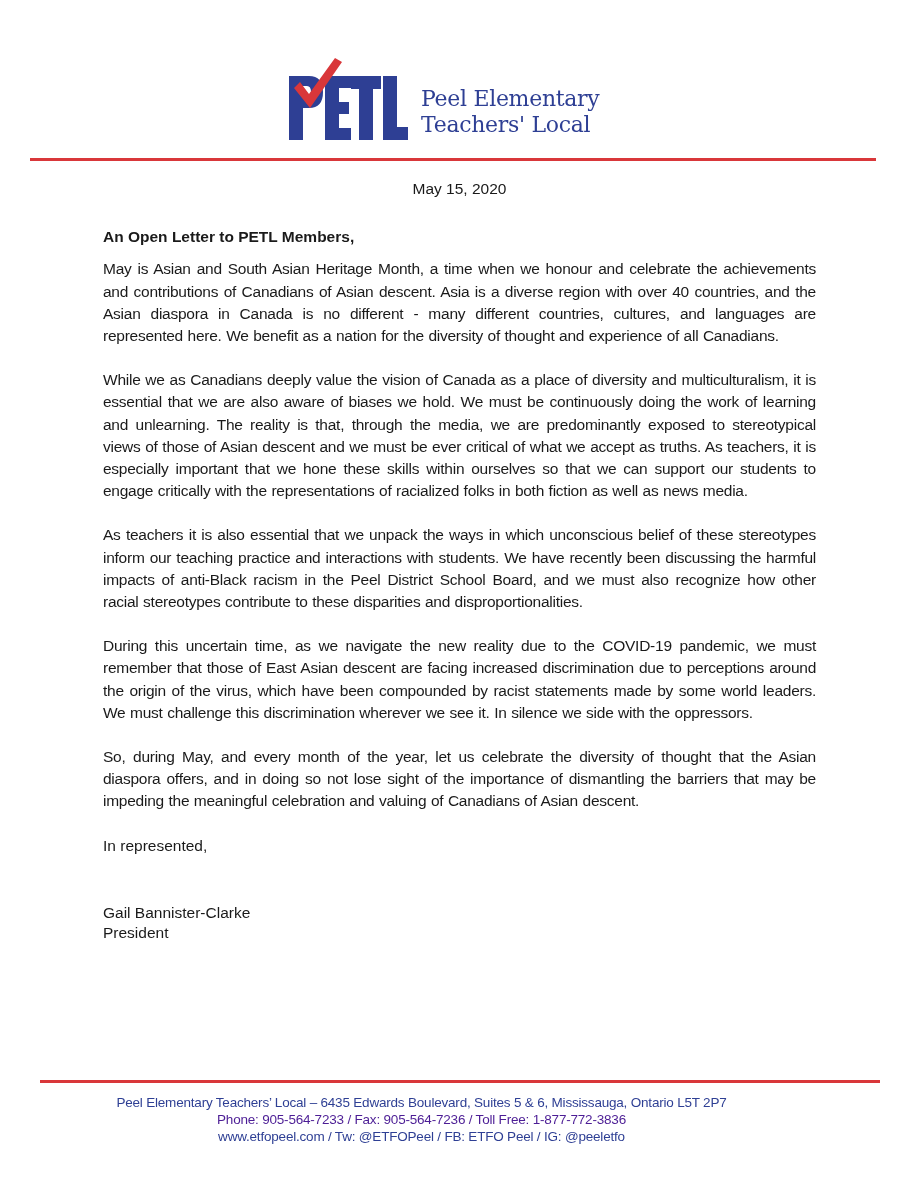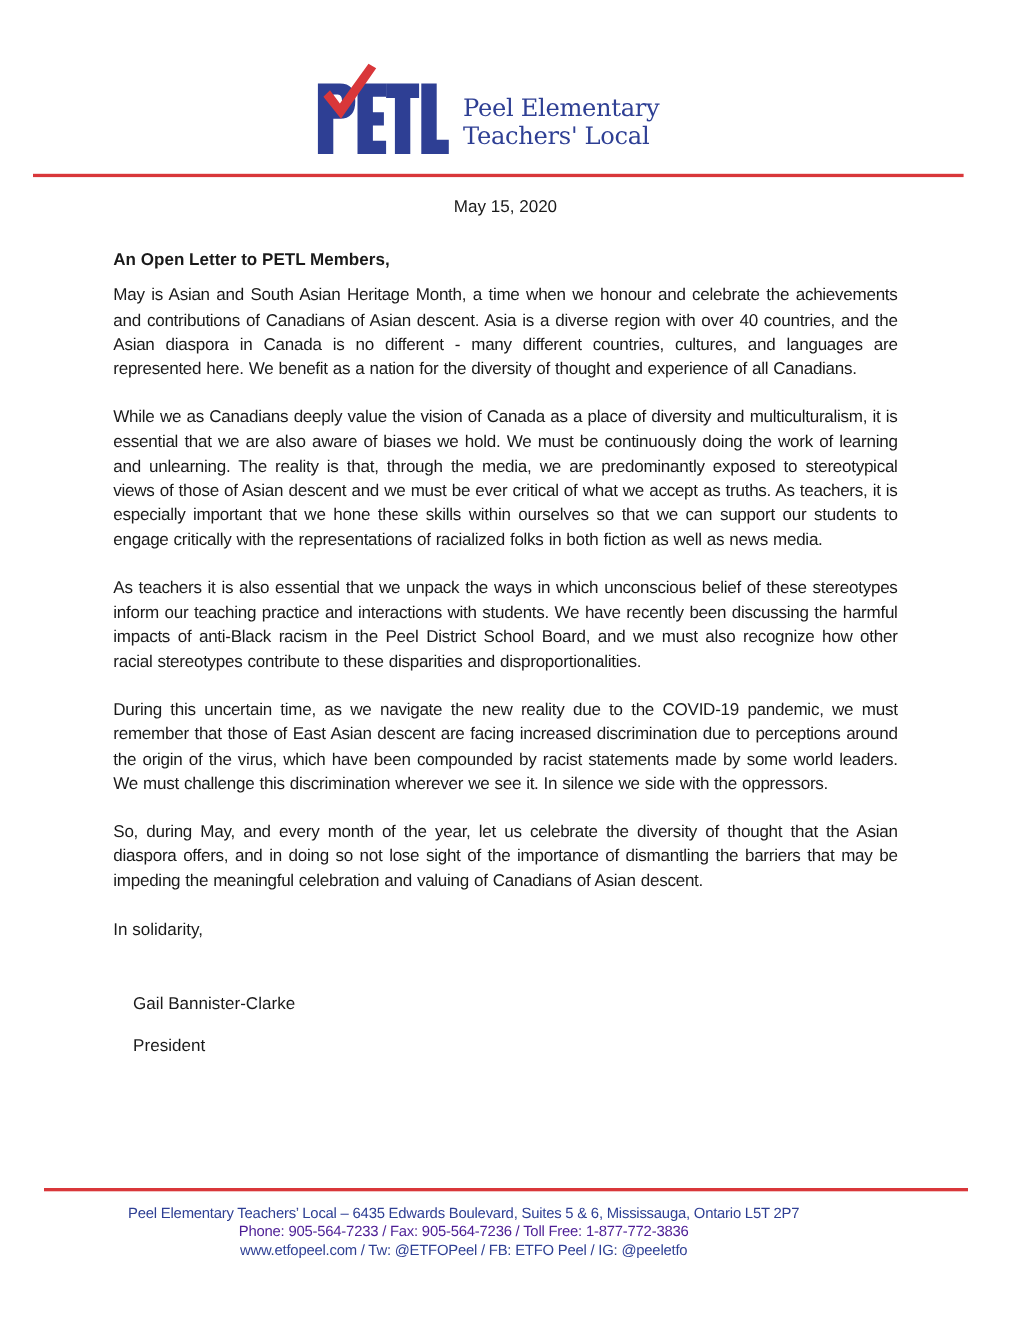--- a/index.html
+++ b/index.html
@@ -71,21 +71,21 @@
       text-align-last: left;
       font-family: "Liberation Sans", sans-serif;
       font-stretch: condensed;
       letter-spacing: -0.25px;
       word-spacing: 0.5px;
     }
     .closing {
       margin: 0 0 46px 0;
     }
     .sig-name, .sig-title {
-      margin: 18px;
+      margin: 0;
       line-height: 20px;
     }
     .rule-bottom {
       position: absolute;
       left: 40px;
       top: 1080px;
       width: 840px;
       height: 3px;
       background: #d9373a;
     }
@@ -127,21 +127,21 @@
 </div>
 
 <div class="content">
   <p class="date">May 15, 2020</p>
   <p class="salutation">An Open Letter to PETL Members,</p>
   <p class="para">May is Asian and South Asian Heritage Month, a time when we honour and celebrate the achievements and contributions of Canadians of Asian descent. Asia is a diverse region with over 40 countries, and the Asian diaspora in Canada is no different - many different countries, cultures, and languages are represented here. We benefit as a nation for the diversity of thought and experience of all Canadians.</p>
   <p class="para">While we as Canadians deeply value the vision of Canada as a place of diversity and multiculturalism, it is essential that we are also aware of biases we hold. We must be continuously doing the work of learning and unlearning. The reality is that, through the media, we are predominantly exposed to stereotypical views of those of Asian descent and we must be ever critical of what we accept as truths. As teachers, it is especially important that we hone these skills within ourselves so that we can support our students to engage critically with the representations of racialized folks in both fiction as well as news media.</p>
   <p class="para">As teachers it is also essential that we unpack the ways in which unconscious belief of these stereotypes inform our teaching practice and interactions with students. We have recently been discussing the harmful impacts of anti-Black racism in the Peel District School Board, and we must also recognize how other racial stereotypes contribute to these disparities and disproportionalities.</p>
   <p class="para">During this uncertain time, as we navigate the new reality due to the COVID-19 pandemic, we must remember that those of East Asian descent are facing increased discrimination due to perceptions around the origin of the virus, which have been compounded by racist statements made by some world leaders. We must challenge this discrimination wherever we see it. In silence we side with the oppressors.</p>
   <p class="para">So, during May, and every month of the year, let us celebrate the diversity of thought that the Asian diaspora offers, and in doing so not lose sight of the importance of dismantling the barriers that may be impeding the meaningful celebration and valuing of Canadians of Asian descent.</p>
-  <p class="closing">In solidarity,</p>
+  <p class="closing">In represented,</p>
   <p class="sig-name">Gail Bannister-Clarke</p>
   <p class="sig-title">President</p>
 </div>
 
 <div class="rule-bottom"></div>
 
 <div class="footer">
   <div class="addr">Peel Elementary Teachers’ Local – 6435 Edwards Boulevard, Suites 5 &amp; 6, Mississauga, Ontario L5T 2P7</div>
   <div class="phone">Phone: 905-564-7233 / Fax: 905-564-7236 / Toll Free: 1-877-772-3836</div>
   <div class="social">www.etfopeel.com / Tw: @ETFOPeel / FB: ETFO Peel / IG: @peeletfo</div>

